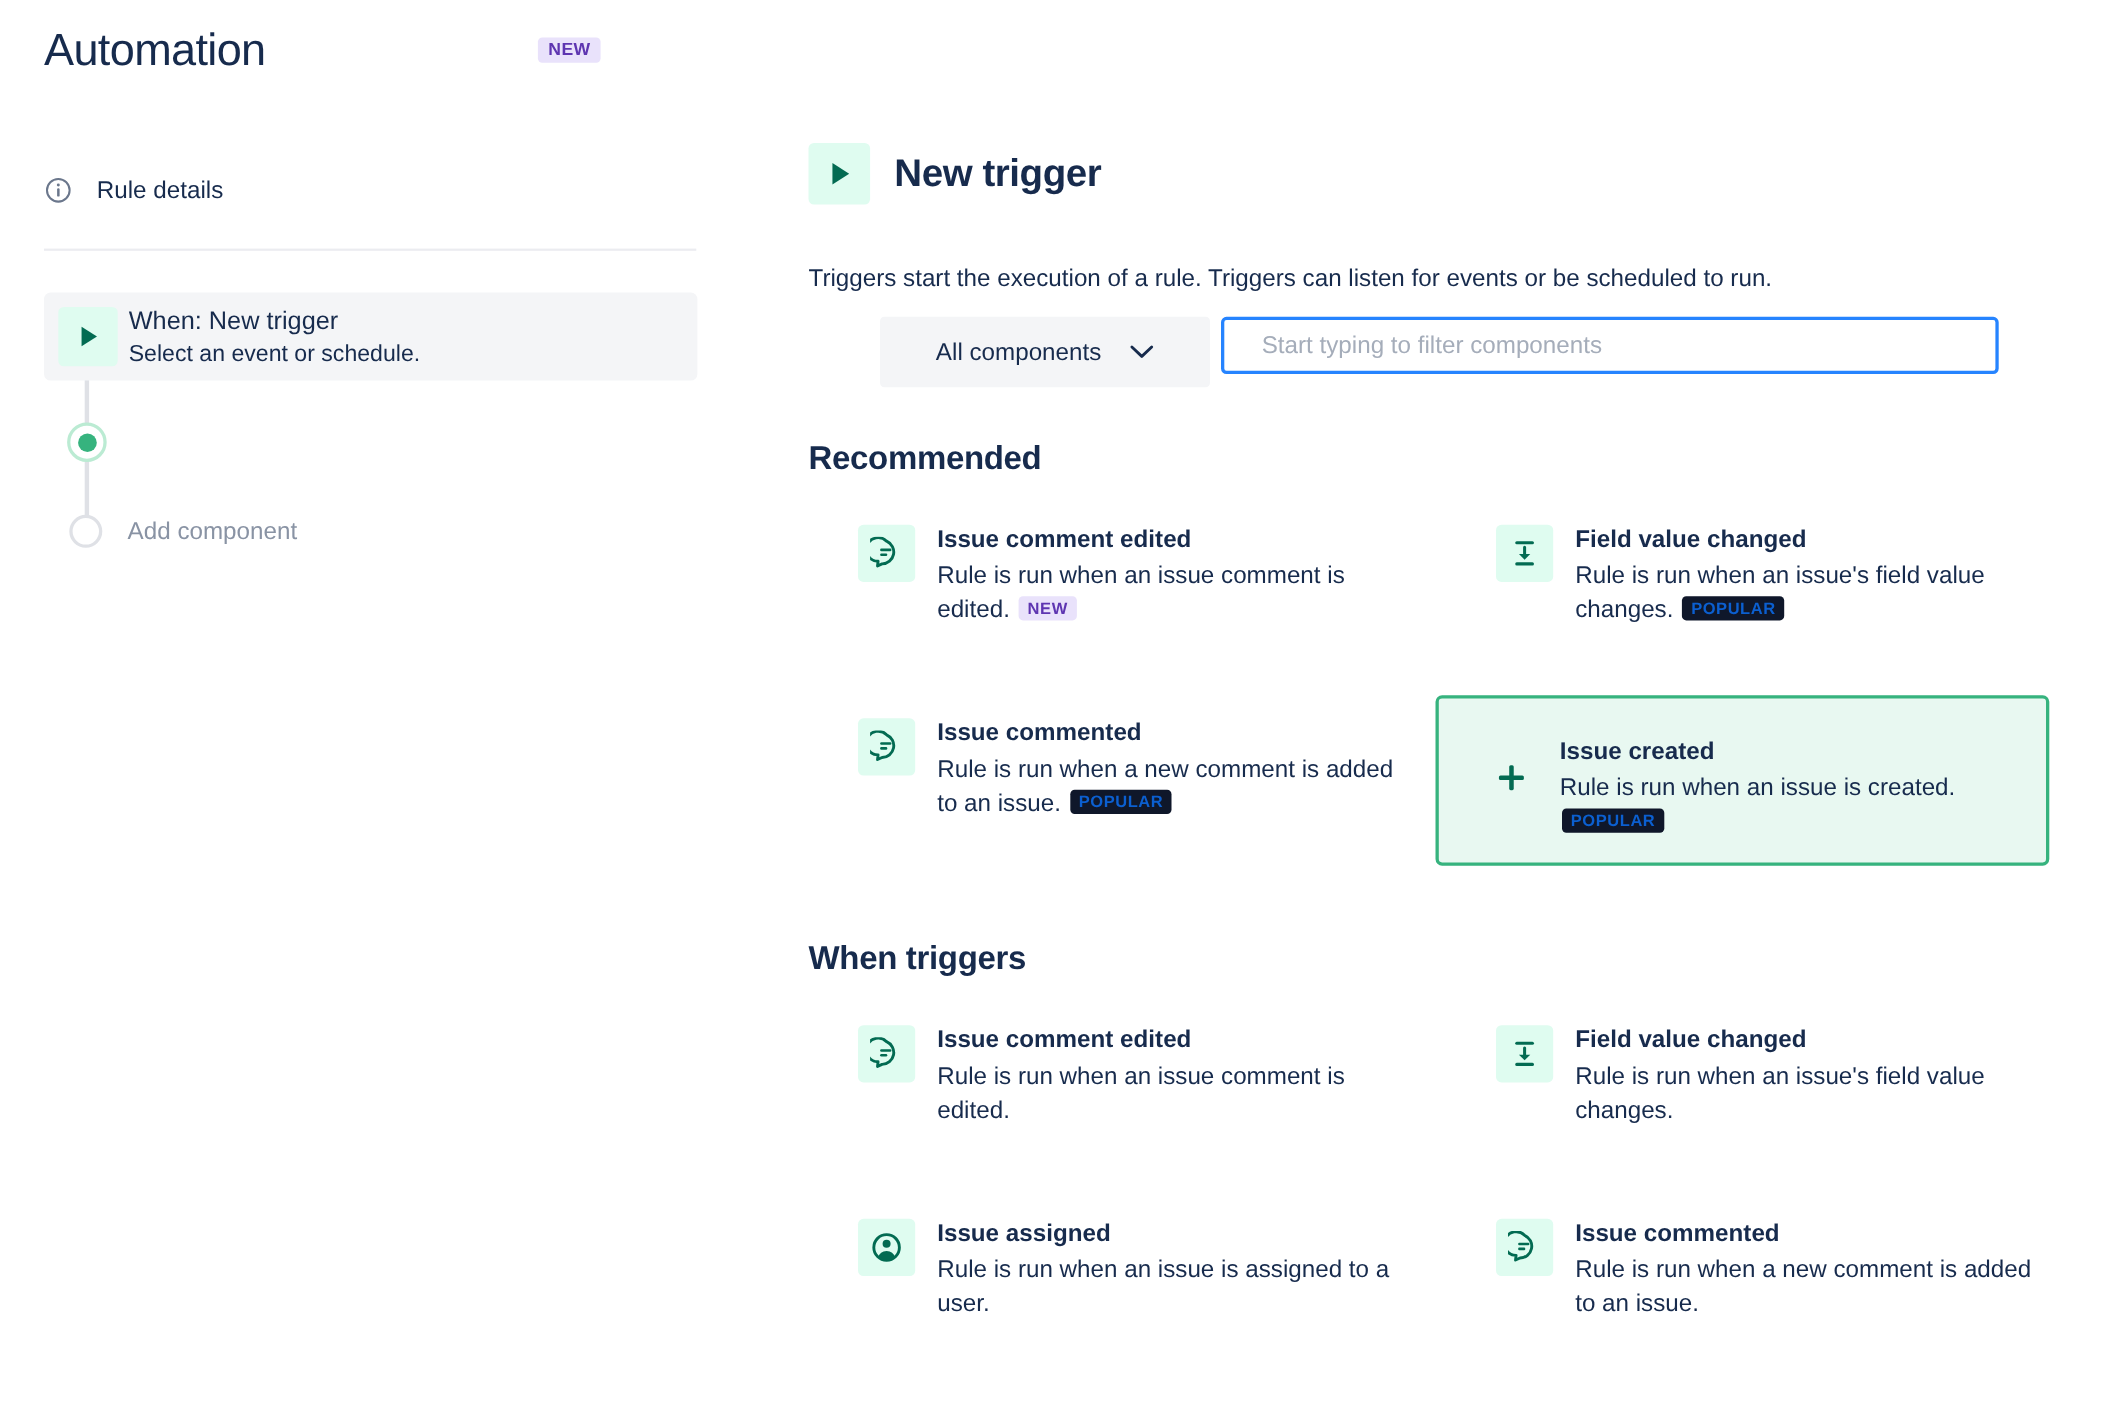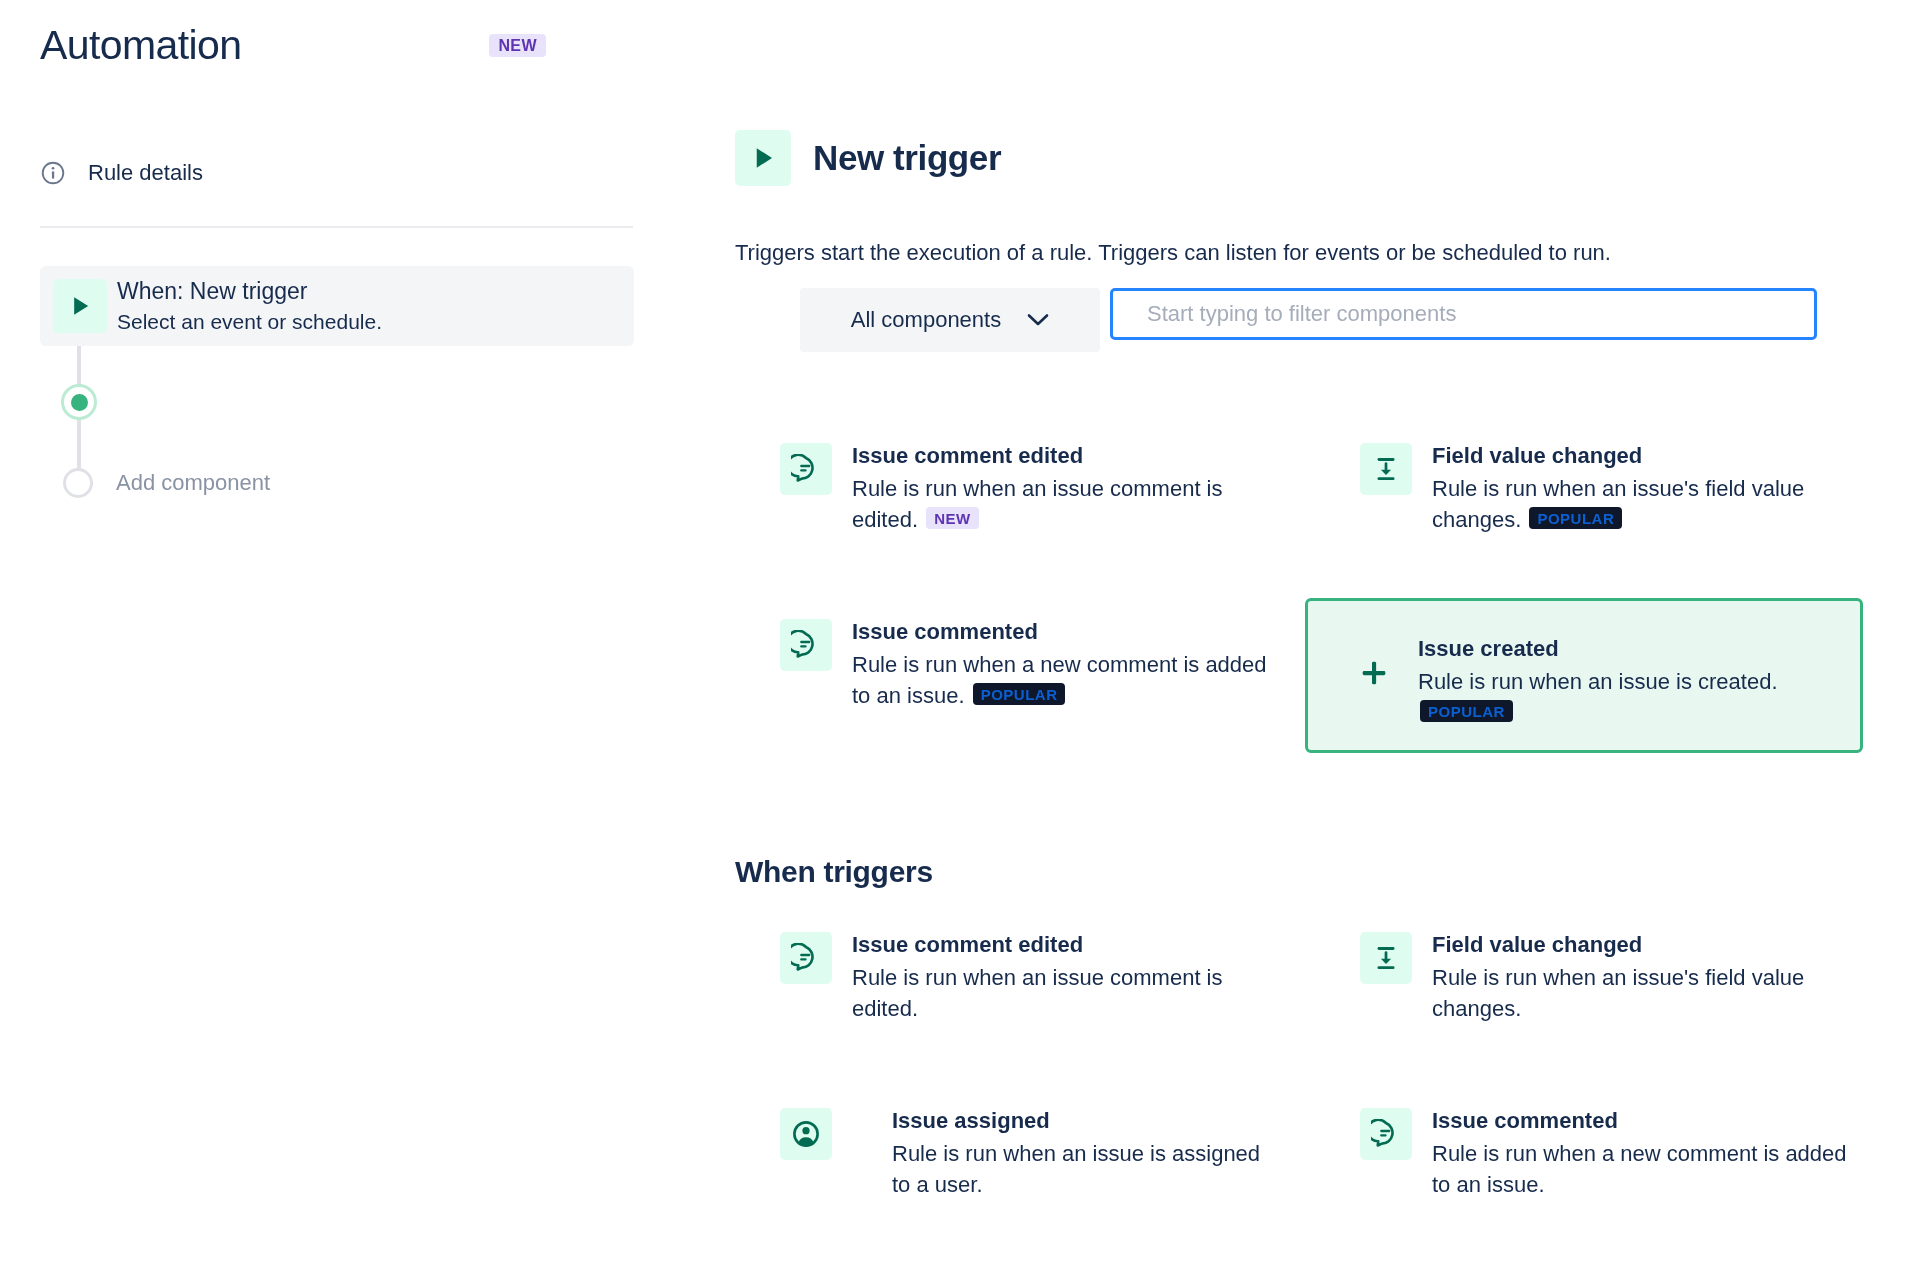--- a/index.html
+++ b/index.html
@@ -345,20 +345,21 @@
         <span>
           <svg class="chevron" viewBox="0 0 22 14">
               <path d="M2 2.5 L11 11 L20 2.5" stroke="#172B4D" stroke-width="2.6" fill="none" stroke-linecap="round" stroke-linejoin="round"></path>
             </svg>
         </span>
       </div>
       <input class="filter-input" type="text" placeholder="Start typing to filter components" style="">
     </div>
 
     <div class="section" style="top:400px;">
+      <div class="section-title">Recommended</div>
       <div class="grid" style="margin-top:22px;">
 
         <div class="trigger-card">
           <div class="card-icon-box">
             <svg width="30" height="30" viewBox="0 0 24 24" fill="none">
               <path d="M12 3.2a8.6 8.6 0 1 0-6.2 14.6l-.4 3.4 3.3-1.5A8.6 8.6 0 0 0 12 3.2Z" stroke="#036B52" stroke-width="2.1" stroke-linejoin="round"></path>
               <rect x="7.3" y="8.6" width="8.2" height="1.9" rx="0.9" fill="#036B52"></rect>
               <rect x="7.3" y="12.1" width="5.2" height="1.9" rx="0.9" fill="#036B52"></rect>
             </svg>
           </div>
@@ -439,21 +440,21 @@
               <rect x="10.9" y="6.6" width="2.2" height="7.4" rx="1.1" fill="#036B52"></rect>
               <path d="M7.9 12.6 L12 16.7 L16.1 12.6 Z" fill="#036B52"></path>
             </svg>
           </div>
           <div class="card-text">
             <div class="card-title">Field value changed</div>
             <div class="card-desc">Rule is run when an issue's field value changes.</div>
           </div>
         </div>
 
-        <div class="trigger-card" style="margin-top:45px;gap:40px;">
+        <div class="trigger-card" style="margin-top:45px;">
           <div class="card-icon-box">
             <svg width="30" height="30" viewBox="0 0 24 24" fill="none">
               <circle cx="12" cy="12" r="9.3" stroke="#036B52" stroke-width="2.1"></circle>
               <circle cx="12" cy="9.3" r="2.9" fill="#036B52"></circle>
               <path d="M5.9 19.4a6.3 6.3 0 0 1 12.2 0 9.2 9.2 0 0 1-12.2 0Z" fill="#036B52"></path>
             </svg>
           </div>
           <div class="card-text">
             <div class="card-title">Issue assigned</div>
             <div class="card-desc">Rule is run when an issue is assigned to a user.</div>

